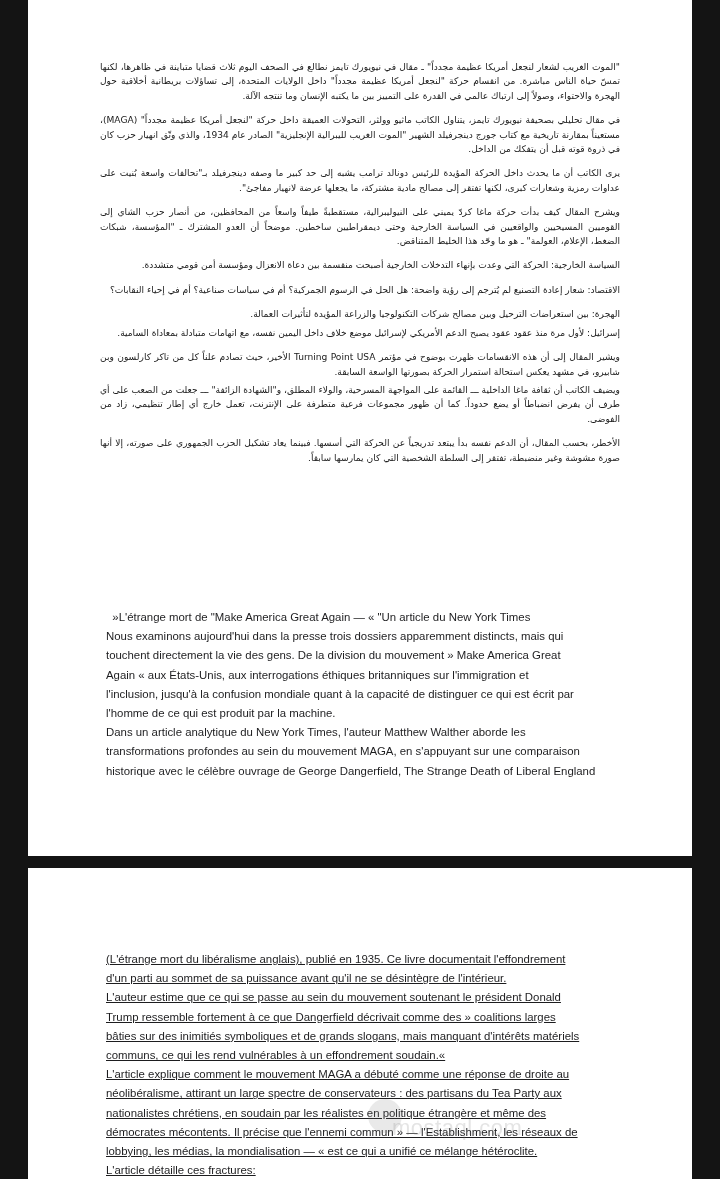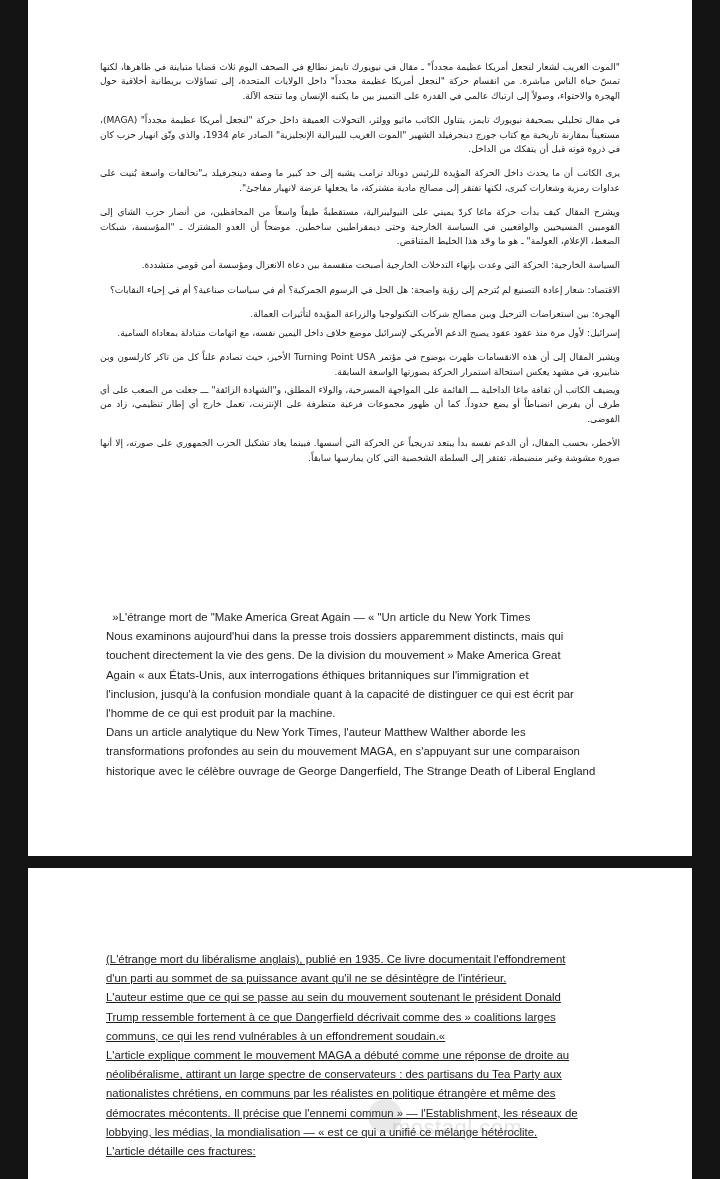--- a/index.html
+++ b/index.html
@@ -147,24 +147,25 @@
 
   <div class="page-gap" id="gap-top"></div>
 
   <div class="page" id="page-2">
 
     <div class="french-block" id="fr-block-2">
       <p class="fr-line">(L'étrange mort du libéralisme anglais), publié en 1935. Ce livre documentait l'effondrement</p>
       <p class="fr-line">d'un parti au sommet de sa puissance avant qu'il ne se désintègre de l'intérieur.</p>
       <p class="fr-line">L'auteur estime que ce qui se passe au sein du mouvement soutenant le président Donald</p>
       <p class="fr-line">Trump ressemble fortement à ce que Dangerfield décrivait comme des » coalitions larges</p>
+      <p class="fr-line">bâties sur des inimitiés symboliques et de grands slogans, mais manquant d'intérêts matériels</p>
       <p class="fr-line">communs, ce qui les rend vulnérables à un effondrement soudain.«</p>
       <p class="fr-line">L'article explique comment le mouvement MAGA a débuté comme une réponse de droite au</p>
       <p class="fr-line">néolibéralisme, attirant un large spectre de conservateurs : des partisans du Tea Party aux</p>
-      <p class="fr-line">nationalistes chrétiens, en communs par les réalistes en politique étrangère et même des</p>
+      <p class="fr-line">nationalistes chrétiens, en soudain par les réalistes en politique étrangère et même des</p>
       <p class="fr-line">démocrates mécontents. Il précise que l'ennemi commun » — l'Establishment, les réseaux de</p>
       <p class="fr-line">lobbying, les médias, la mondialisation — « est ce qui a unifié ce mélange hétéroclite.</p>
       <p class="fr-line">L'article détaille ces fractures:</p>
 
     </div>
 
   </div>
 
   <div class="watermark">
     <span class="wm-dot"></span>

